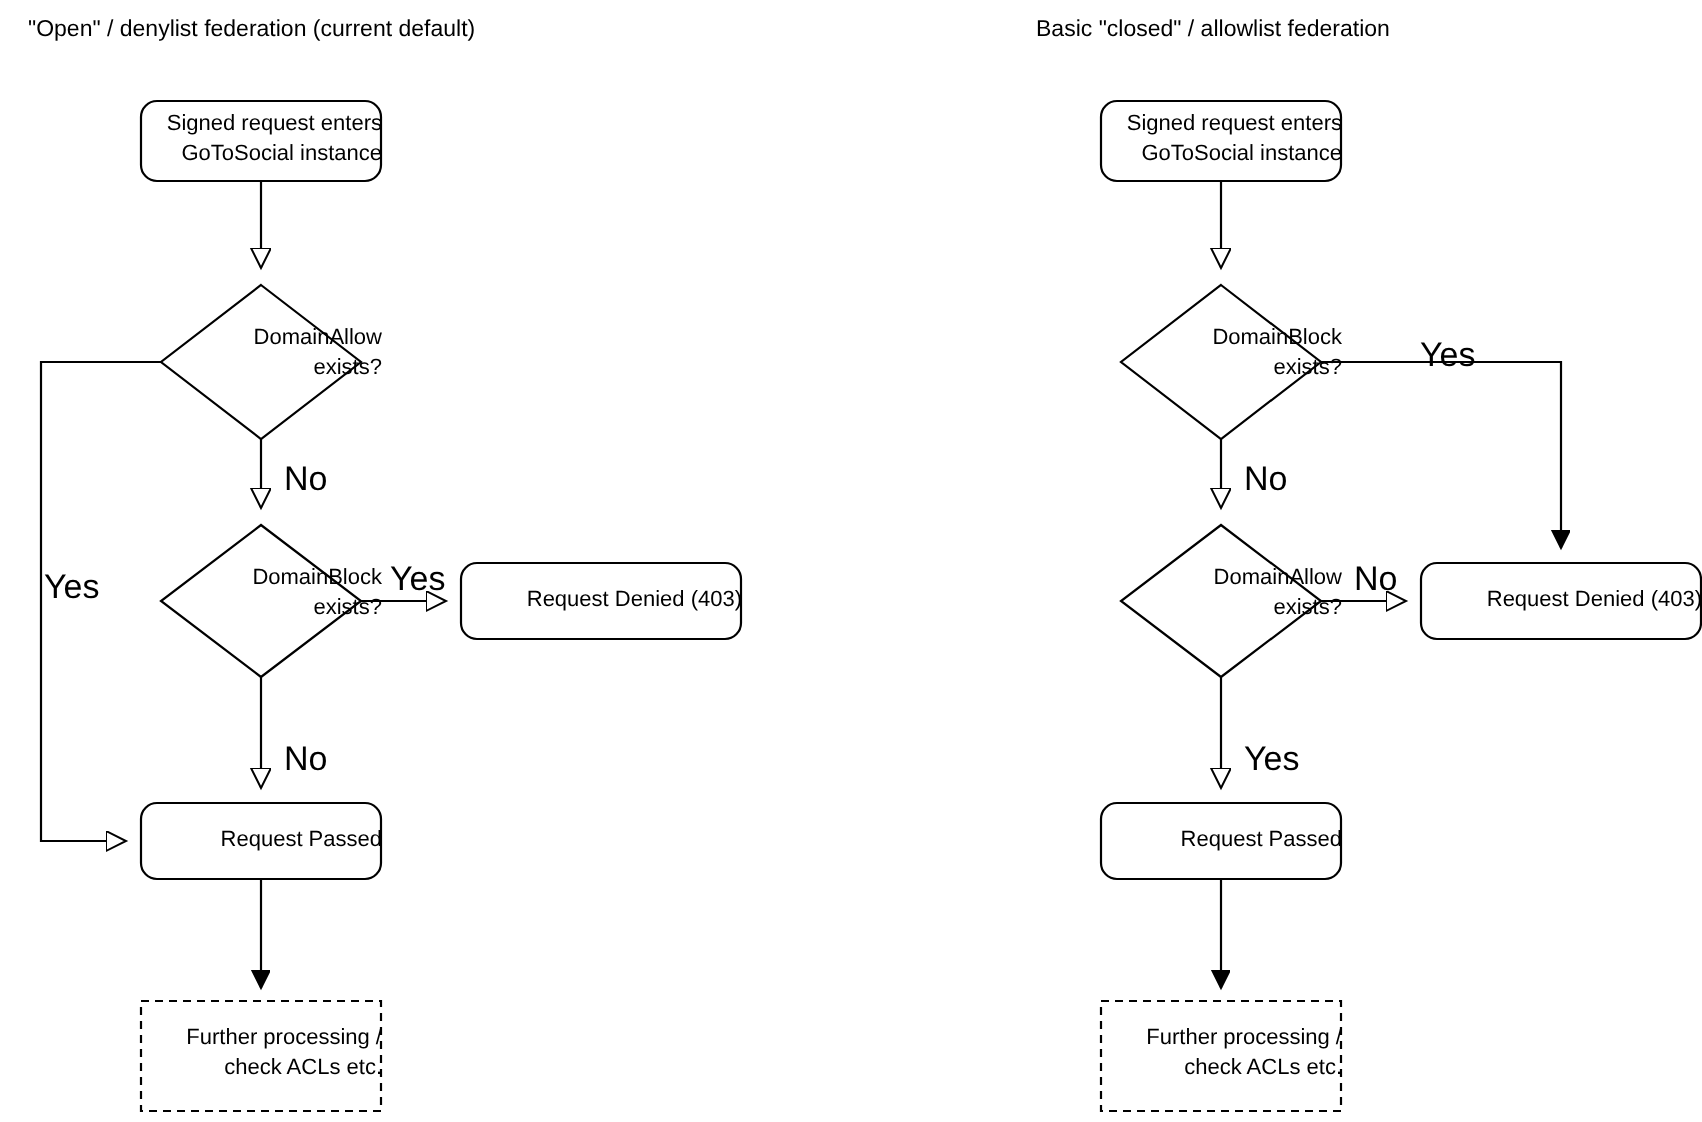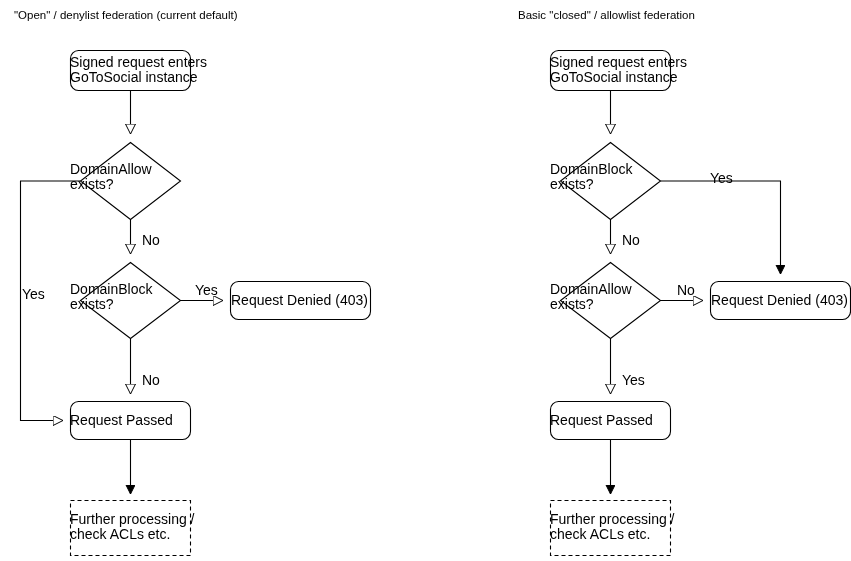--- a/index.html
+++ b/index.html
@@ -21,34 +21,34 @@
   }
   svg.diagram {
     position: absolute;
     left: 0;
     top: 0;
     width: 851px;
     height: 561px;
   }
   .node-label, .edge-label, .panel-title {
     position: absolute;
-    text-align: left;
+    text-align: right;
     line-height: 15px;
-    font-size: 14px;
+    font-size: 11px;
     color: #000000;
     white-space: pre;
     pointer-events: none;
   }
   .panel-title {
     font-size: 11.5px;
     text-align: left;
     line-height: 14px;
   }
   .edge-label {
-    font-size: 14px;
+    font-size: 17px;
     line-height: 14px;
   }
 </style>
 </head>
 <body>
 
 <div id="canvas">
 
   <svg class="diagram" viewBox="0 0 851 561" xmlns="http://www.w3.org/2000/svg">
     <defs>

